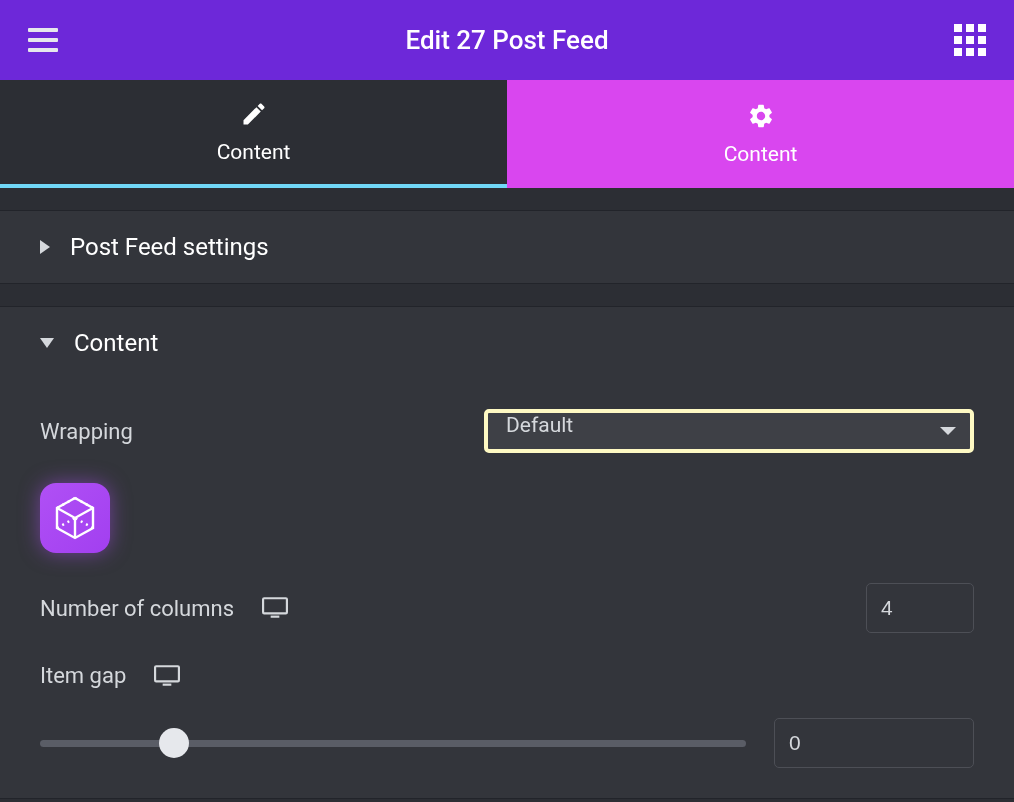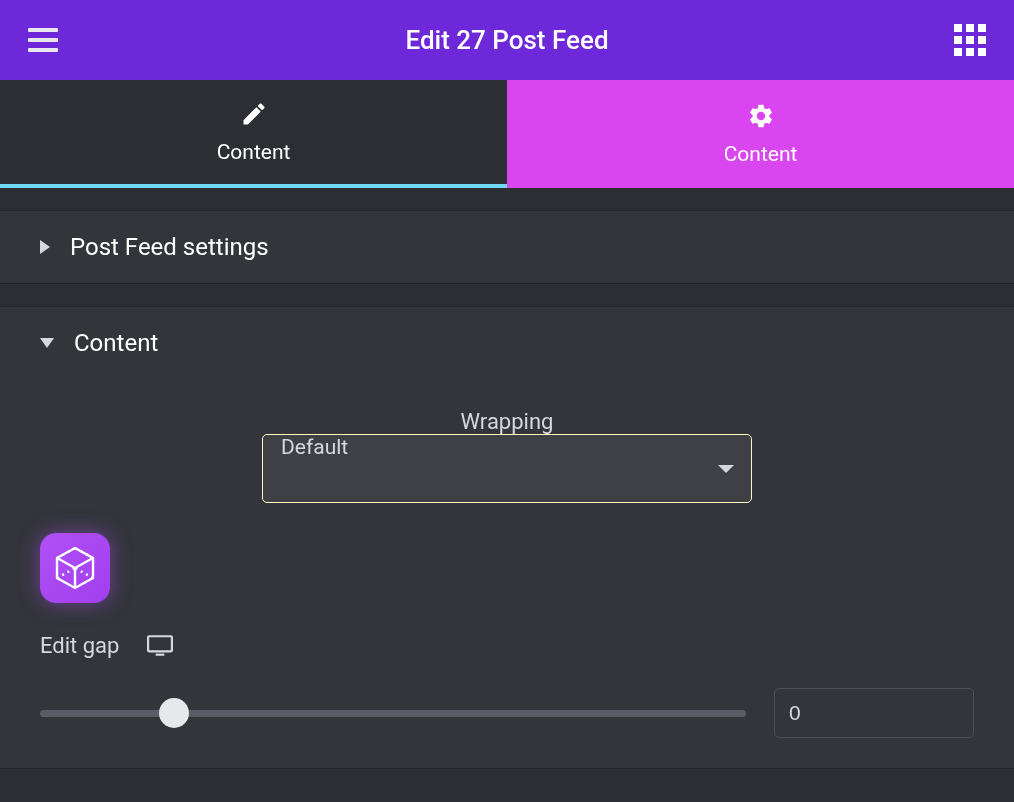--- a/index.html
+++ b/index.html
@@ -121,36 +121,35 @@
       background: #2c2e34;
     }
     .content-area {
       padding: 30px 40px 30px 40px;
       background: #33353b;
     }
     .control-row {
       display: flex;
       align-items: center;
       margin-bottom: 30px;
-      flex-direction: column;
     }
     .control-label {
       font-size: 22px;
       color: #d5d8dc;
       flex: 1;
     }
     .select-wrapper {
       position: relative;
       width: 490px;
     }
     .select {
       width: 100%;
-      height: 69px;
+      height: 44px;
       background: #3e4046;
-      border: 1px solid #fef9c3;
+      border: 4px solid #fef9c3;
       border-radius: 5px;
       color: #d5d8dc;
       font-size: 21px;
       padding: 0 18px;
       appearance: none;
       cursor: pointer;
     }
     .select-arrow {
       position: absolute;
       right: 18px;
@@ -311,23 +310,31 @@
 
     <div class="voxel-badge">
       <svg viewBox="0 0 24 24" fill="none" stroke="#ffffff" stroke-width="1.2">
         <path d="M12 2 L21 7 L21 17 L12 22 L3 17 L3 7 Z"></path>
         <path d="M3 7 L12 12 L21 7"></path>
         <path d="M12 12 L12 22"></path>
         <path stroke-dasharray="1 2" d="M3 7 L12 2 M21 7 L12 2 M3 17 L12 12 M21 17 L12 12"></path>
       </svg>
     </div>
 
-
     <div class="control-row-inline">
-      <div class="control-label">Edit gap</div>
+      <div class="control-label">Number of columns</div>
+      <svg class="device-icon" viewBox="0 0 24 20" fill="#d5d8dc">
+        <rect x="1" y="1" width="22" height="14" rx="1" fill="none" stroke="#d5d8dc" stroke-width="2"></rect>
+        <rect x="8" y="17" width="8" height="2"></rect>
+      </svg>
+      <input class="number-input" type="text" value="4" style="">
+    </div>
+
+    <div class="control-row-inline">
+      <div class="control-label">Item gap</div>
       <svg class="device-icon" viewBox="0 0 24 20" fill="#d5d8dc">
         <rect x="1" y="1" width="22" height="14" rx="1" fill="none" stroke="#d5d8dc" stroke-width="2"></rect>
         <rect x="8" y="17" width="8" height="2"></rect>
       </svg>
     </div>
 
     <div class="slider-row">
       <div class="slider-container">
         <div class="slider-track"></div>
         <div class="slider-thumb"></div>

